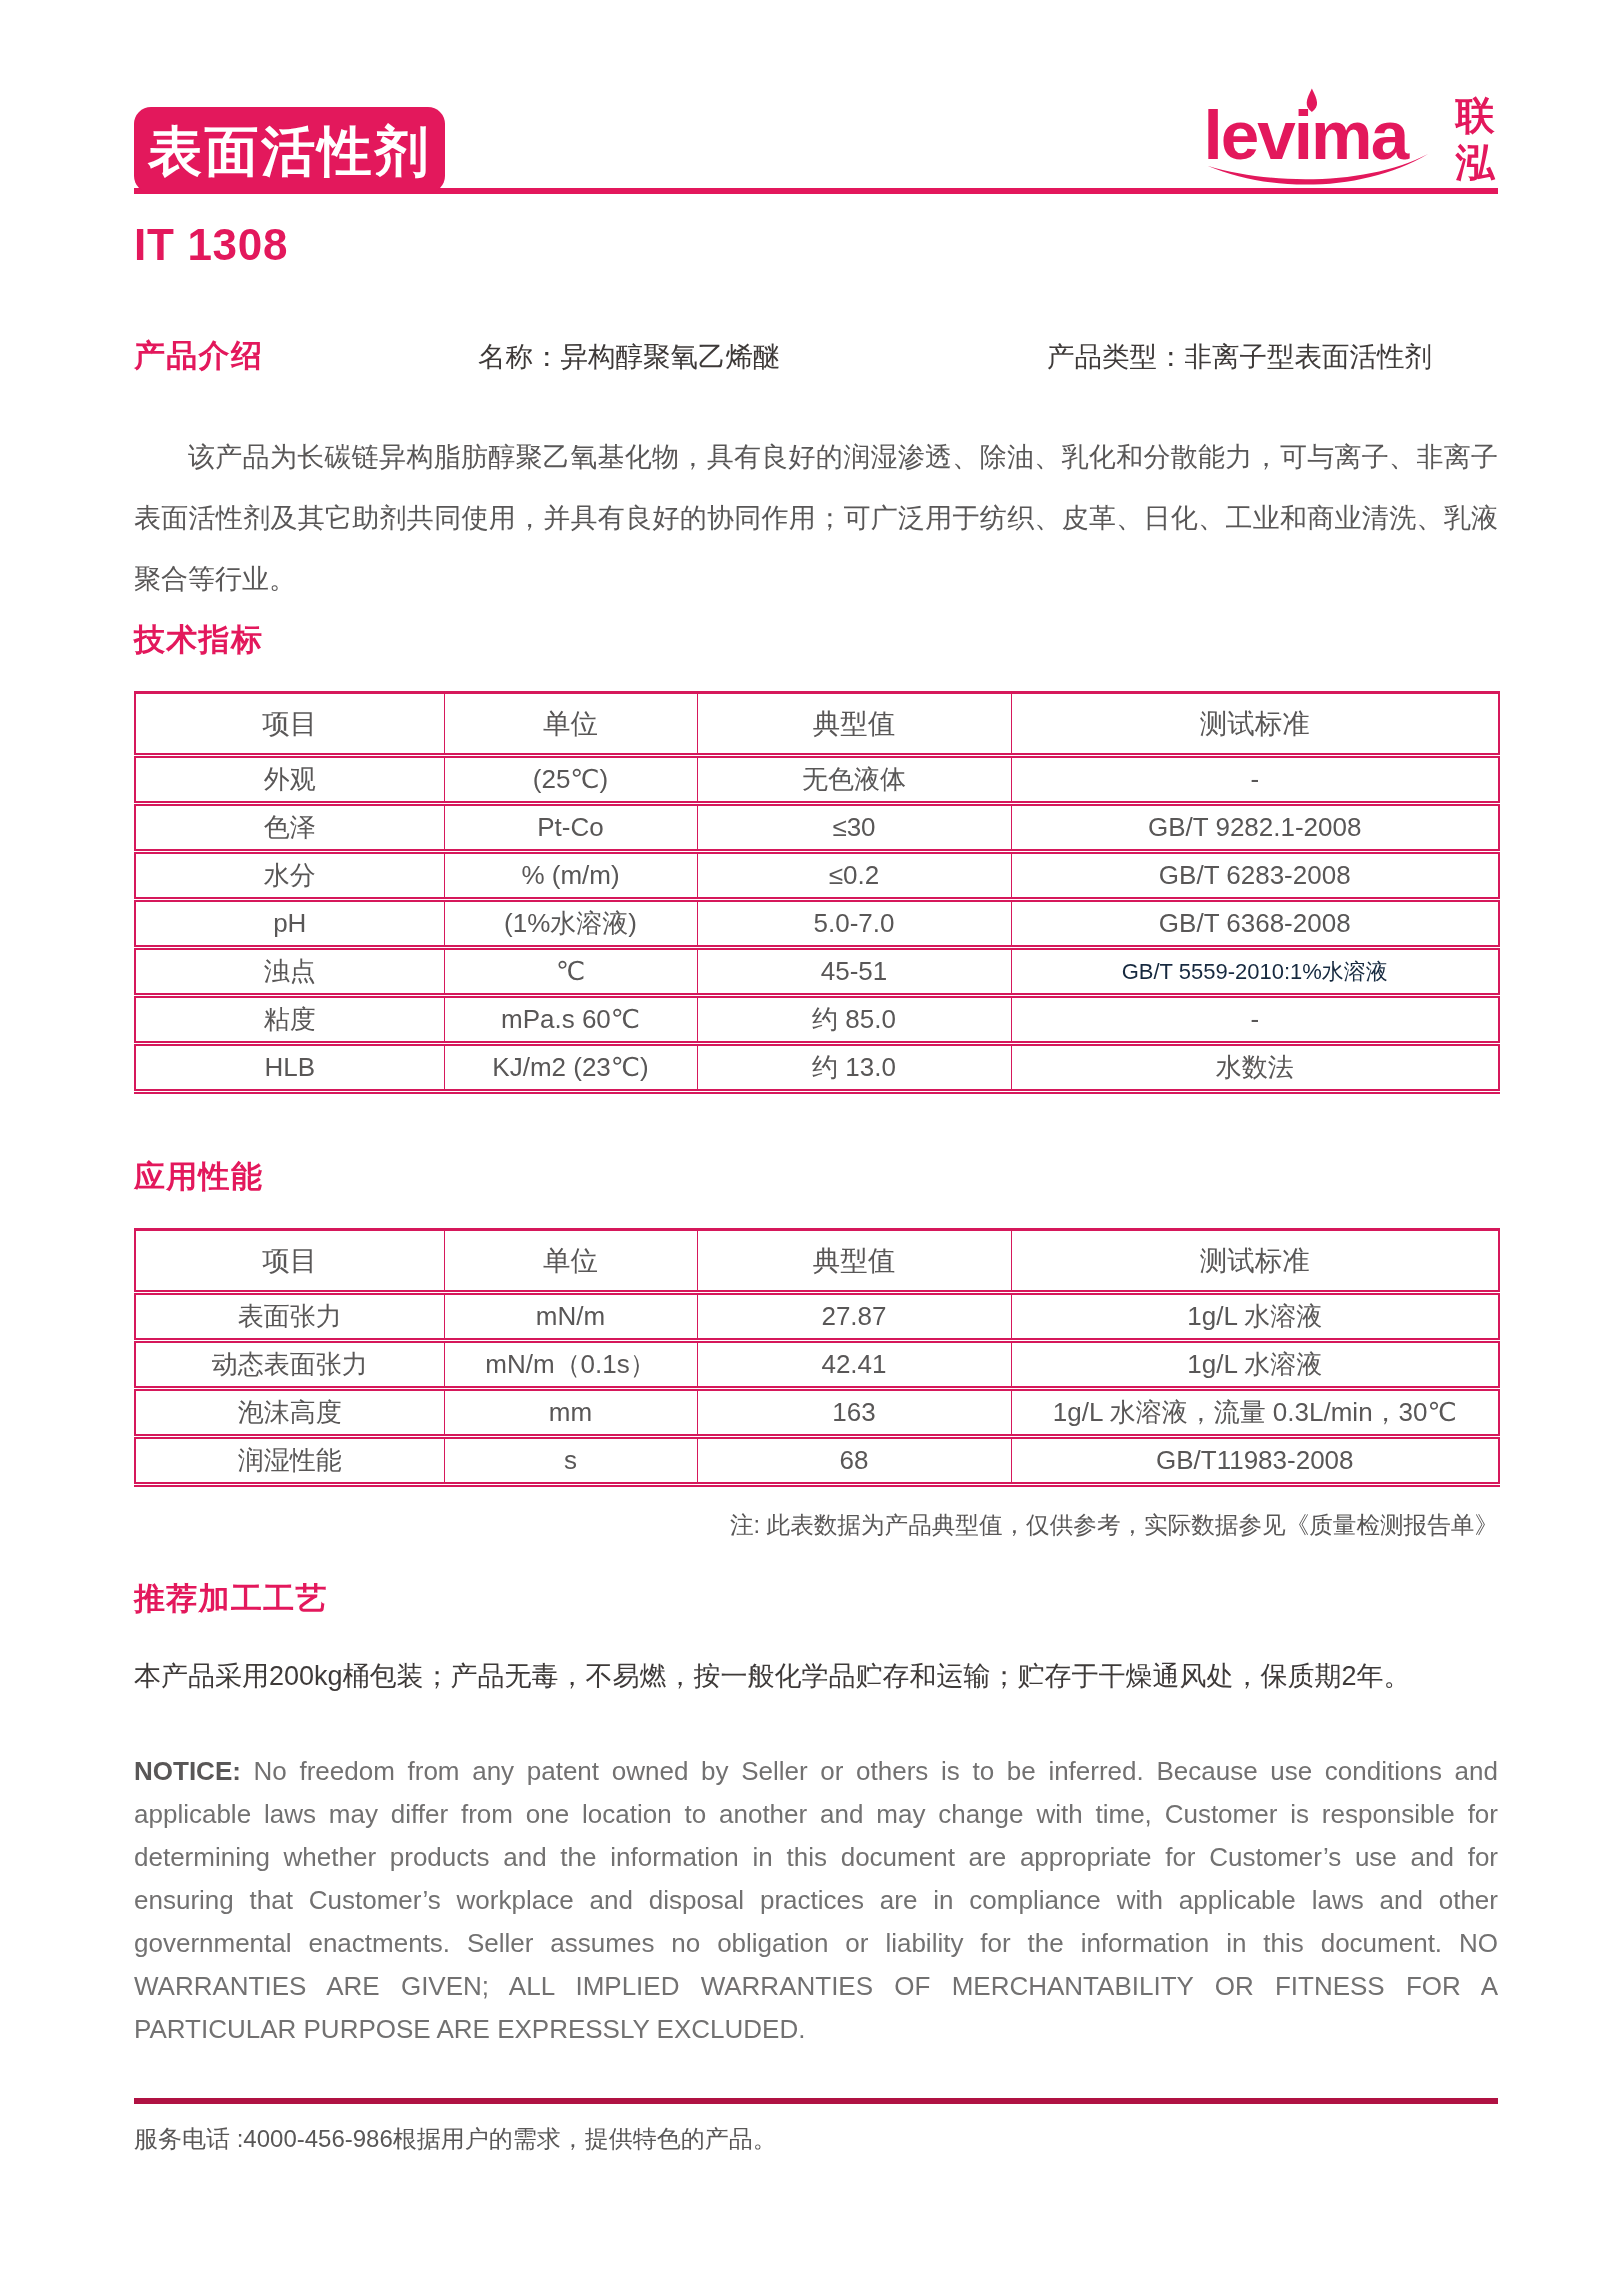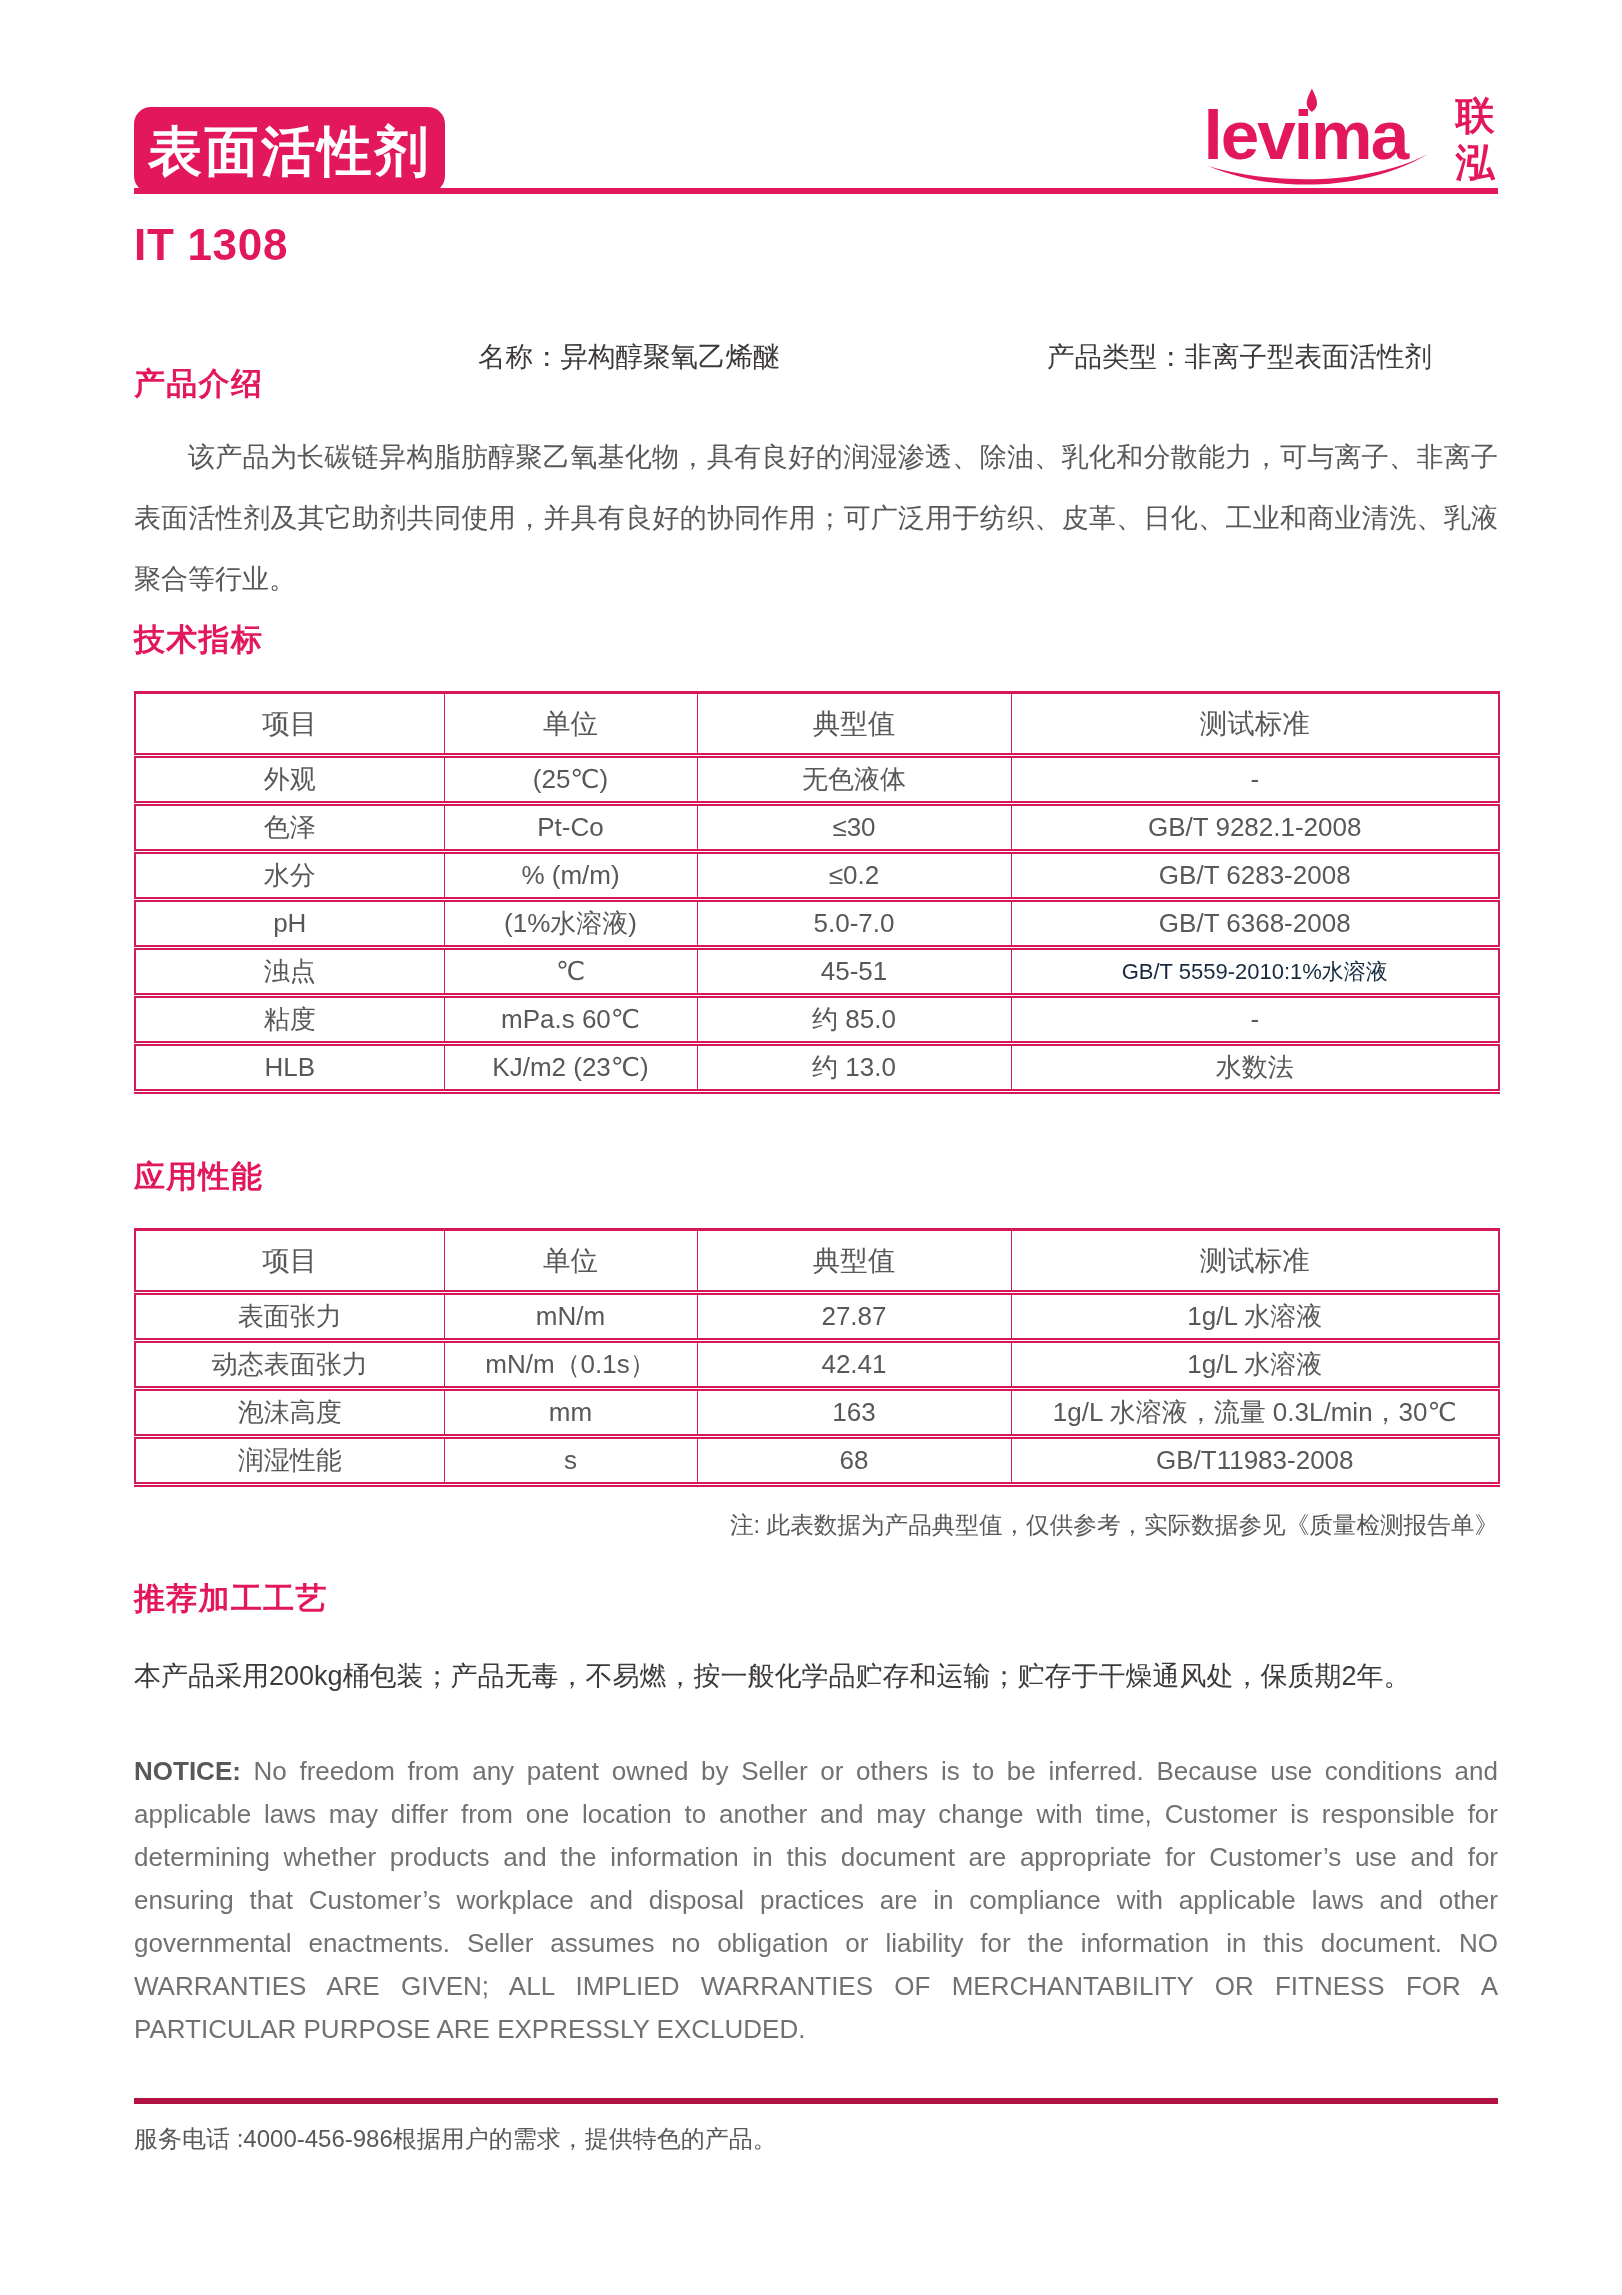--- a/index.html
+++ b/index.html
@@ -46,21 +46,21 @@
     color:var(--brand); letter-spacing:0.7px;text-align:right;
   }
 
   
   .section-heading{
     font-size:31px; font-weight:bold;
     color:var(--brand); letter-spacing:1.3px;
   }
 
   
-  .intro-heading{ left:134px; top:335px;margin-top:28px; }
+  .intro-heading{ left:134px; top:335px; }
   .intro-name{ left:478px; top:339px; font-size:27.5px; color:var(--dark); }
   .intro-type{ left:1047px; top:339px; font-size:27.5px; color:var(--dark); }
   .intro-text{
     left:134px; top:427px; width:1364px;
     font-size:27px; line-height:61px;
     color:var(--body);
     text-align:justify; text-indent:2em;
   }
 
   

